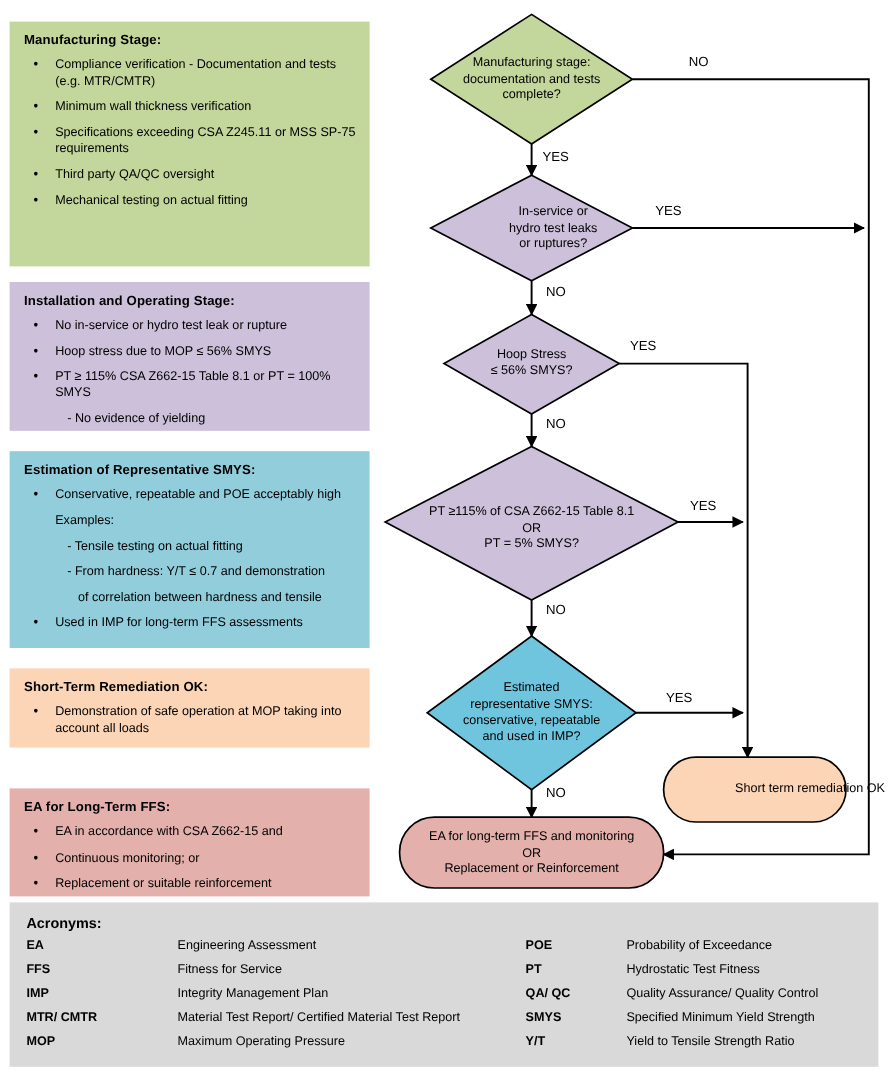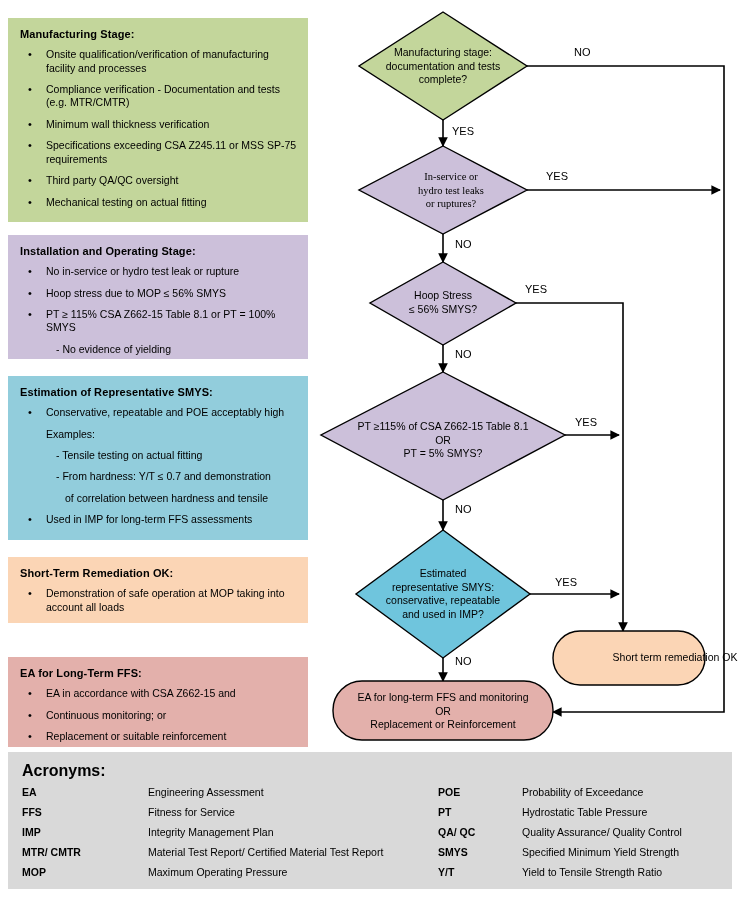--- a/index.html
+++ b/index.html
@@ -93,21 +93,21 @@
     left: 8px;
     top: 752px;
     width: 724px;
     height: 137px;
     background: #d9d9d9;
     box-sizing: border-box;
     padding: 10px 0 0 0;
   }
   .acr-heading {
     font-weight: bold;
-    font-size: 16px;
+    font-size: 12px;
     margin: 0 0 6px 14px;
   }
   .acr-cols {
     display: flex;
     width: 100%;
   }
   .acr-col {
     display: flex;
     flex-direction: column;
   }
@@ -128,21 +128,20 @@
   .acr-def { white-space: nowrap; }
 </style>
 </head>
 <body>
 
 <div id="root">
 
   <div class="panel panel-green" style="left:8px; top:18px; width:300px; height:204px;">
     <div class="panel-title">Manufacturing Stage:</div>
     <ul class="bullets">
-      <li class="bullet">Onsite qualification/verification of manufacturing facility and processes</li>
       <li class="bullet">Compliance verification - Documentation and tests (e.g. MTR/CMTR)</li>
       <li class="bullet">Minimum wall thickness verification</li>
       <li class="bullet">Specifications exceeding CSA Z245.11 or MSS SP-75 requirements</li>
       <li class="bullet">Third party QA/QC oversight</li>
       <li class="bullet">Mechanical testing on actual fitting</li>
     </ul>
   </div>
 
   <div class="panel panel-purple" style="left:8px; top:235px; width:300px; height:124px;">
     <div class="panel-title">Installation and Operating Stage:</div>
@@ -222,21 +221,21 @@
       <rect x="333" y="681" width="220" height="59" rx="29" ry="29" fill="#e3b0ab"></rect>
     </g>
   </svg>
 
   <div class="node-label" style="left:359px; top:46px; width:168px;">
     <div>Manufacturing stage:</div>
     <div>documentation and tests</div>
     <div>complete?</div>
   </div>
 
-  <div class="node-label" style="left:377px; top:170px; width:148px;font-family:Liberation Serif, serif;">
+  <div class="node-label" style="left:387px; top:170px; width:148px;">
     <div>In-service or</div>
     <div>hydro test leaks</div>
     <div>or ruptures?</div>
   </div>
 
   <div class="node-label" style="left:378px; top:289px; width:130px;">
     <div>Hoop Stress</div>
     <div>≤ 56% SMYS?</div>
   </div>
 
@@ -299,21 +298,21 @@
           <span class="acr-def">Maximum Operating Pressure</span>
         </div>
       </div>
       <div class="acr-col right">
         <div class="acr-row">
           <span class="acr-term">POE</span>
           <span class="acr-def">Probability of Exceedance</span>
         </div>
         <div class="acr-row">
           <span class="acr-term">PT</span>
-          <span class="acr-def">Hydrostatic Table Pressure</span>
+          <span class="acr-def">Hydrostatic Test Fitness</span>
         </div>
         <div class="acr-row">
           <span class="acr-term">QA/ QC</span>
           <span class="acr-def">Quality Assurance/ Quality Control</span>
         </div>
         <div class="acr-row">
           <span class="acr-term">SMYS</span>
           <span class="acr-def">Specified Minimum Yield Strength</span>
         </div>
         <div class="acr-row">

